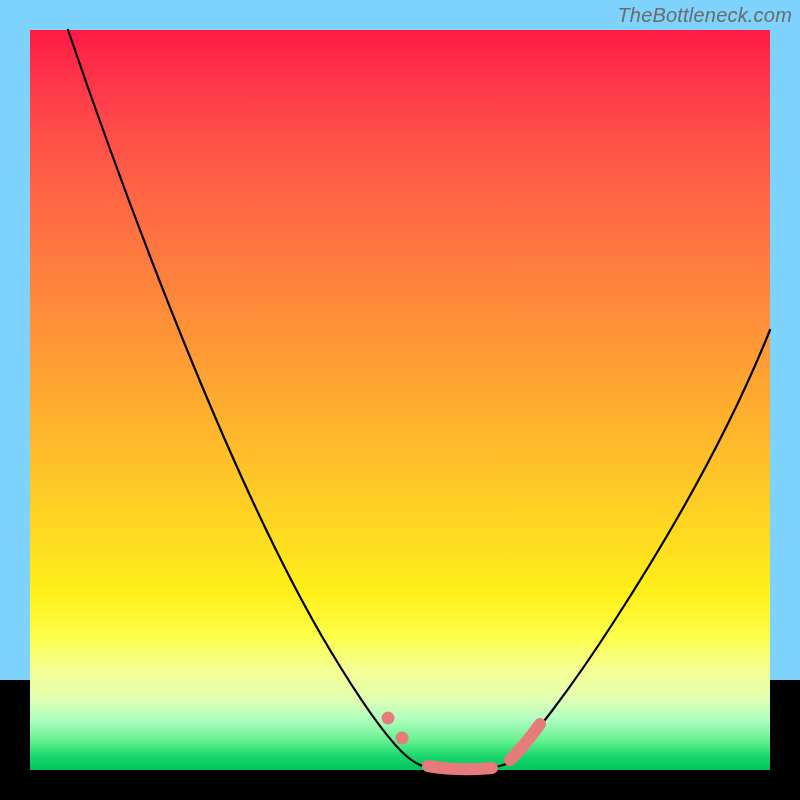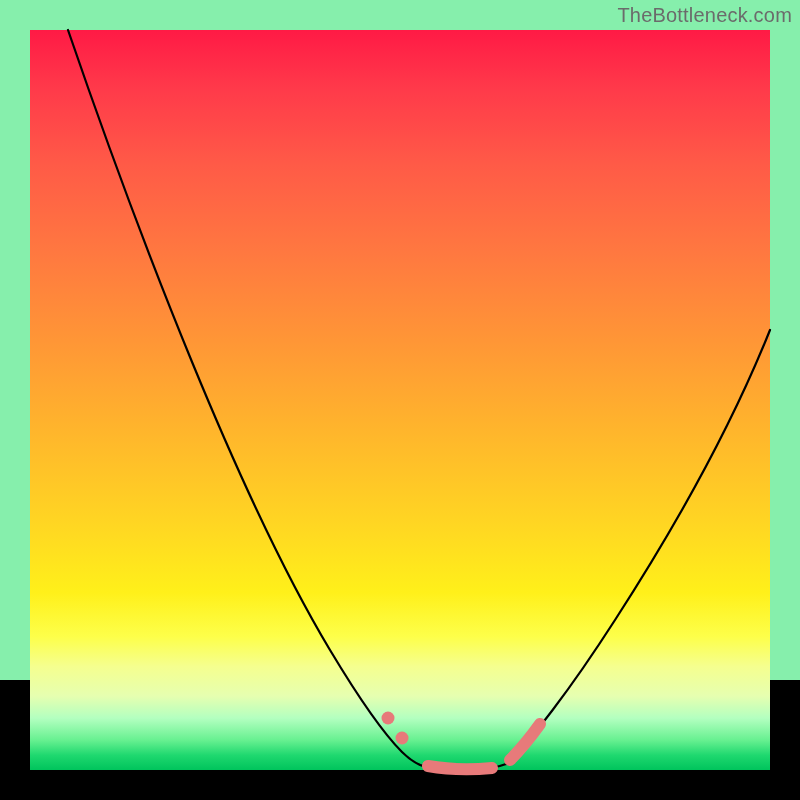--- a/index.html
+++ b/index.html
@@ -10,21 +10,22 @@
     background: #000;
     overflow: hidden;
     font-family: Arial, Helvetica, sans-serif;
   }
   .frame {
     position: absolute;
     left: 0;
     top: 0;
     width: 800px;
     height: 680px;
-    background: #86efac;
+    background: #7dd3fc;
+    font-style: italic;
   }
   .plot-area {
     position: absolute;
     left: 30px;
     top: 30px;
     width: 740px;
     height: 740px;
     
     background: linear-gradient(to bottom,
       #ff1a45 0%,

